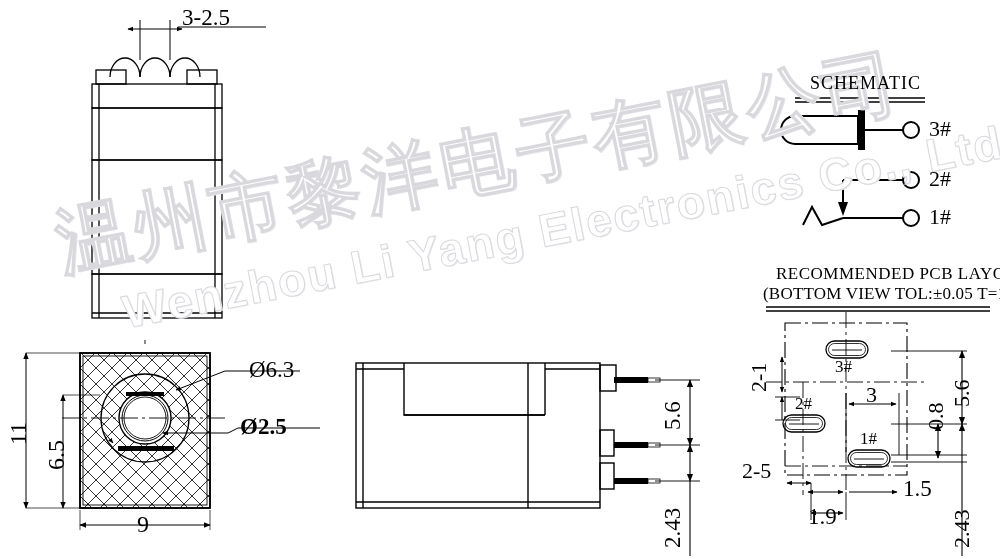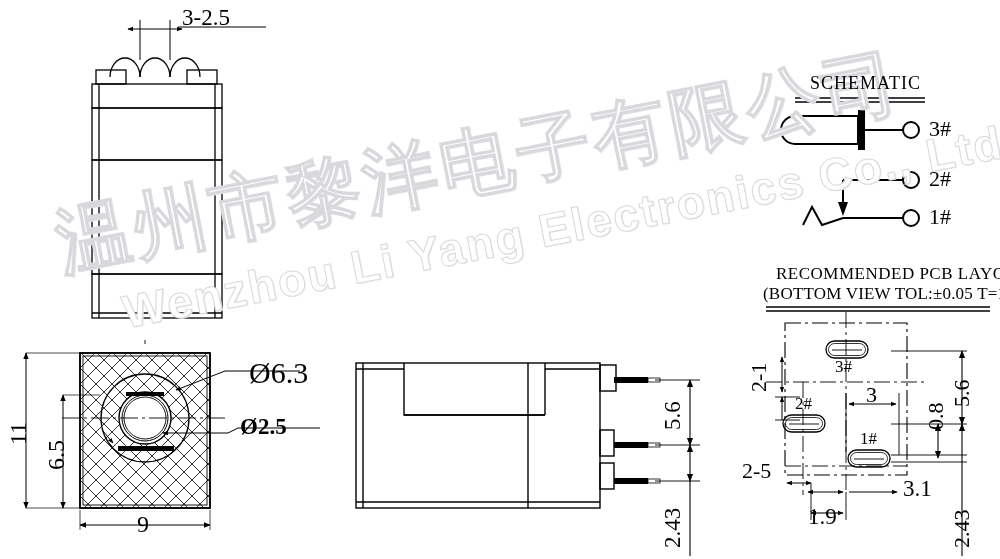--- a/index.html
+++ b/index.html
@@ -231,40 +231,40 @@
   </svg>
 
   <div class="wm wm-cn">温州市黎洋电子有限公司</div>
   <div class="wm wm-en">Wenzhou Li Yang Electronics Co., Ltd.</div>
 
   <div class="lbl" style="left:182px;top:6px;font-size:23px;">3-2.5</div>
 
   <div class="lbl vert" style="left:6px;top:445px;font-size:24px;">11</div>
   <div class="lbl vert" style="left:44px;top:470px;font-size:24px;">6.5</div>
   <div class="lbl" style="left:137px;top:512px;font-size:24px;">9</div>
-  <div class="lbl" style="left:249px;top:358px;font-size:30px;">Ø6.3</div>
+  <div class="lbl" style="left:249px;top:358px;font-size:23px;">Ø6.3</div>
   <div class="lbl" style="left:240px;top:415px;font-size:23px;font-weight:bold;">Ø2.5</div>
 
   <div class="lbl vert" style="left:661px;top:430px;font-size:23px;">5.6</div>
   <div class="lbl vert" style="left:661px;top:548px;font-size:23px;">2.43</div>
 
   <div class="lbl" style="left:810px;top:74px;font-size:18px;letter-spacing:1px;">SCHEMATIC</div>
   <div class="lbl" style="left:929px;top:118px;font-size:22px;">3#</div>
   <div class="lbl" style="left:929px;top:168px;font-size:22px;">2#</div>
   <div class="lbl" style="left:929px;top:206px;font-size:22px;">1#</div>
 
   <div class="lbl" style="left:776px;top:265px;font-size:17px;letter-spacing:0.5px;">RECOMMENDED PCB LAYOUT</div>
   <div class="lbl" style="left:763px;top:285px;font-size:17px;letter-spacing:0.2px;">(BOTTOM VIEW TOL:±0.05 T=1.6MM)</div>
 
   <div class="lbl" style="left:835px;top:358px;font-size:17px;">3#</div>
   <div class="lbl" style="left:795px;top:395px;font-size:17px;">2#</div>
   <div class="lbl" style="left:860px;top:430px;font-size:17px;">1#</div>
 
   <div class="lbl vert" style="left:748px;top:392px;font-size:22px;">2-1</div>
   <div class="lbl" style="left:742px;top:460px;font-size:22px;">2-5</div>
   <div class="lbl" style="left:866px;top:384px;font-size:22px;">3</div>
-  <div class="lbl" style="left:903px;top:477px;font-size:23px;">3.1</div>
+  <div class="lbl" style="left:903px;top:477px;font-size:23px;">1.5</div>
   <div class="lbl" style="left:808px;top:505px;font-size:23px;">1.9</div>
   <div class="lbl vert" style="left:925px;top:430px;font-size:22px;">0.8</div>
   <div class="lbl vert" style="left:951px;top:407px;font-size:22px;">5.6</div>
   <div class="lbl vert" style="left:951px;top:548px;font-size:22px;">2.43</div>
 
 </div>
 
 </body></html>

